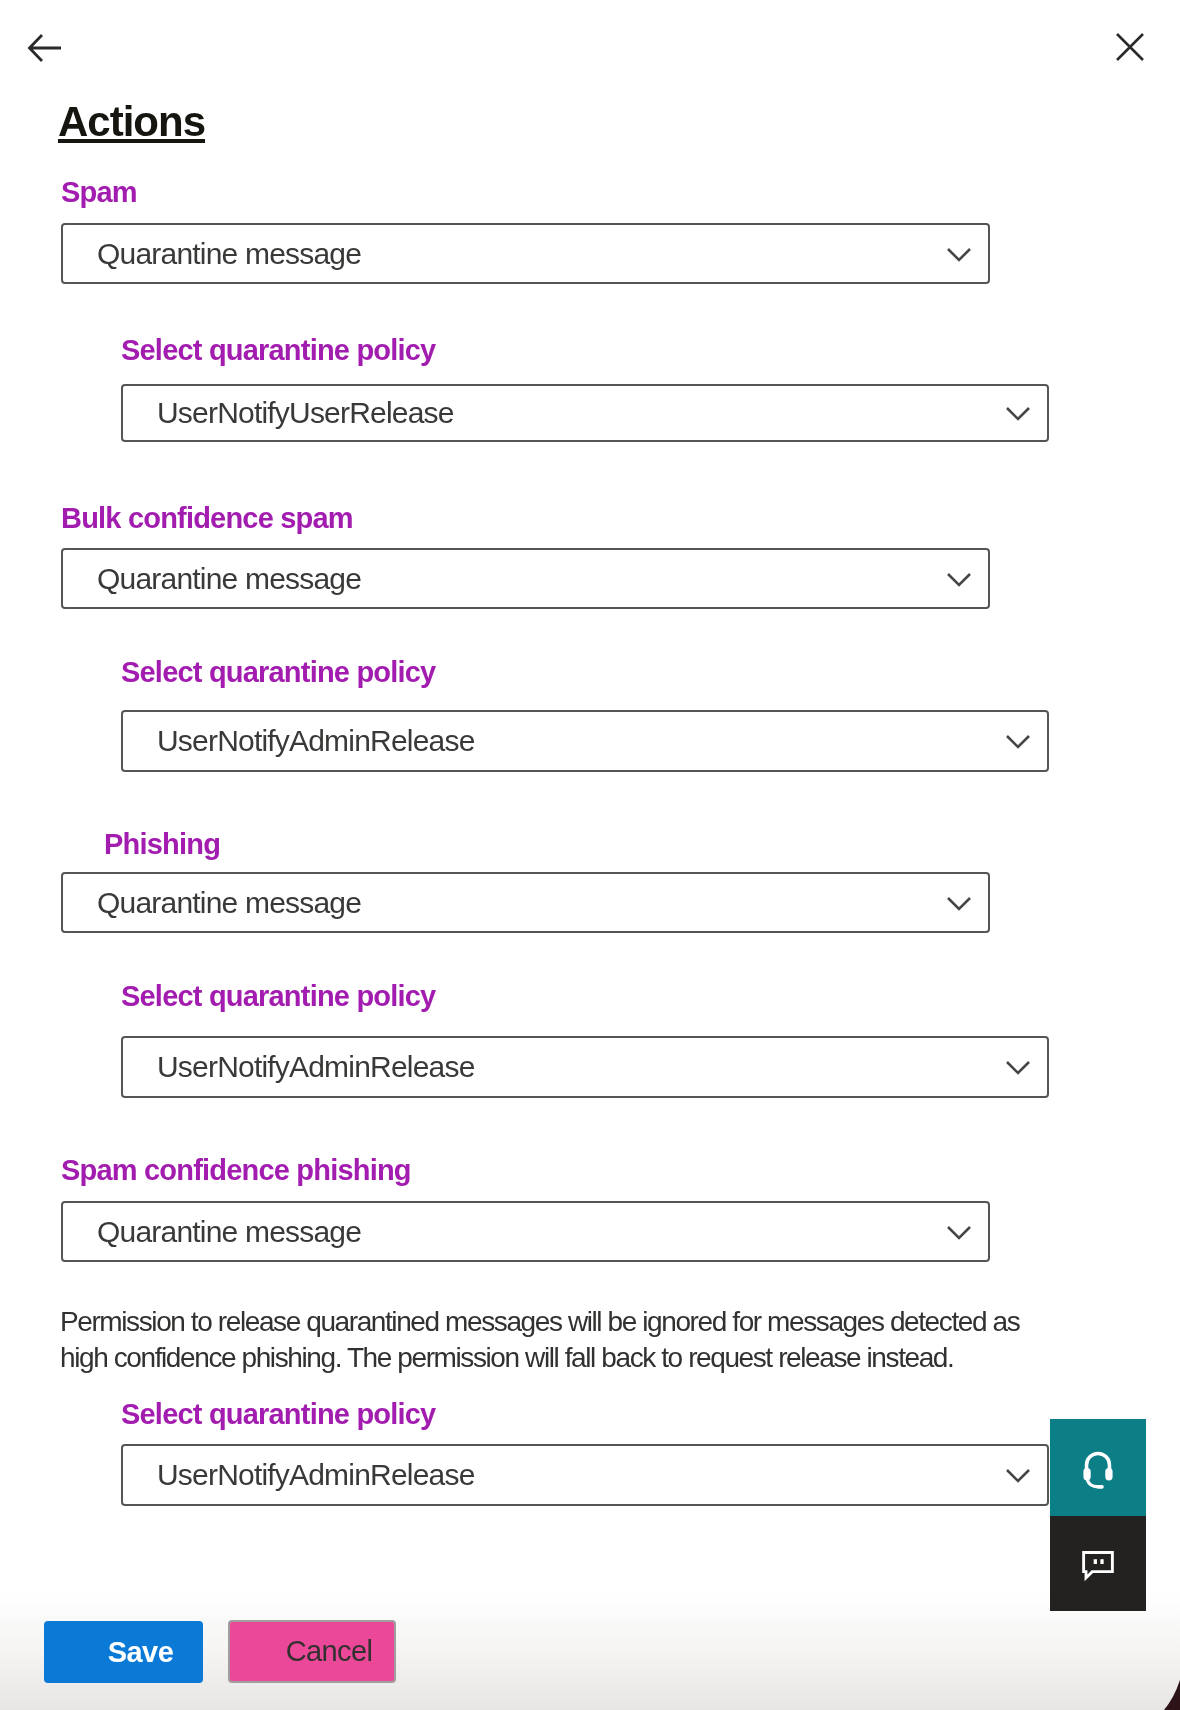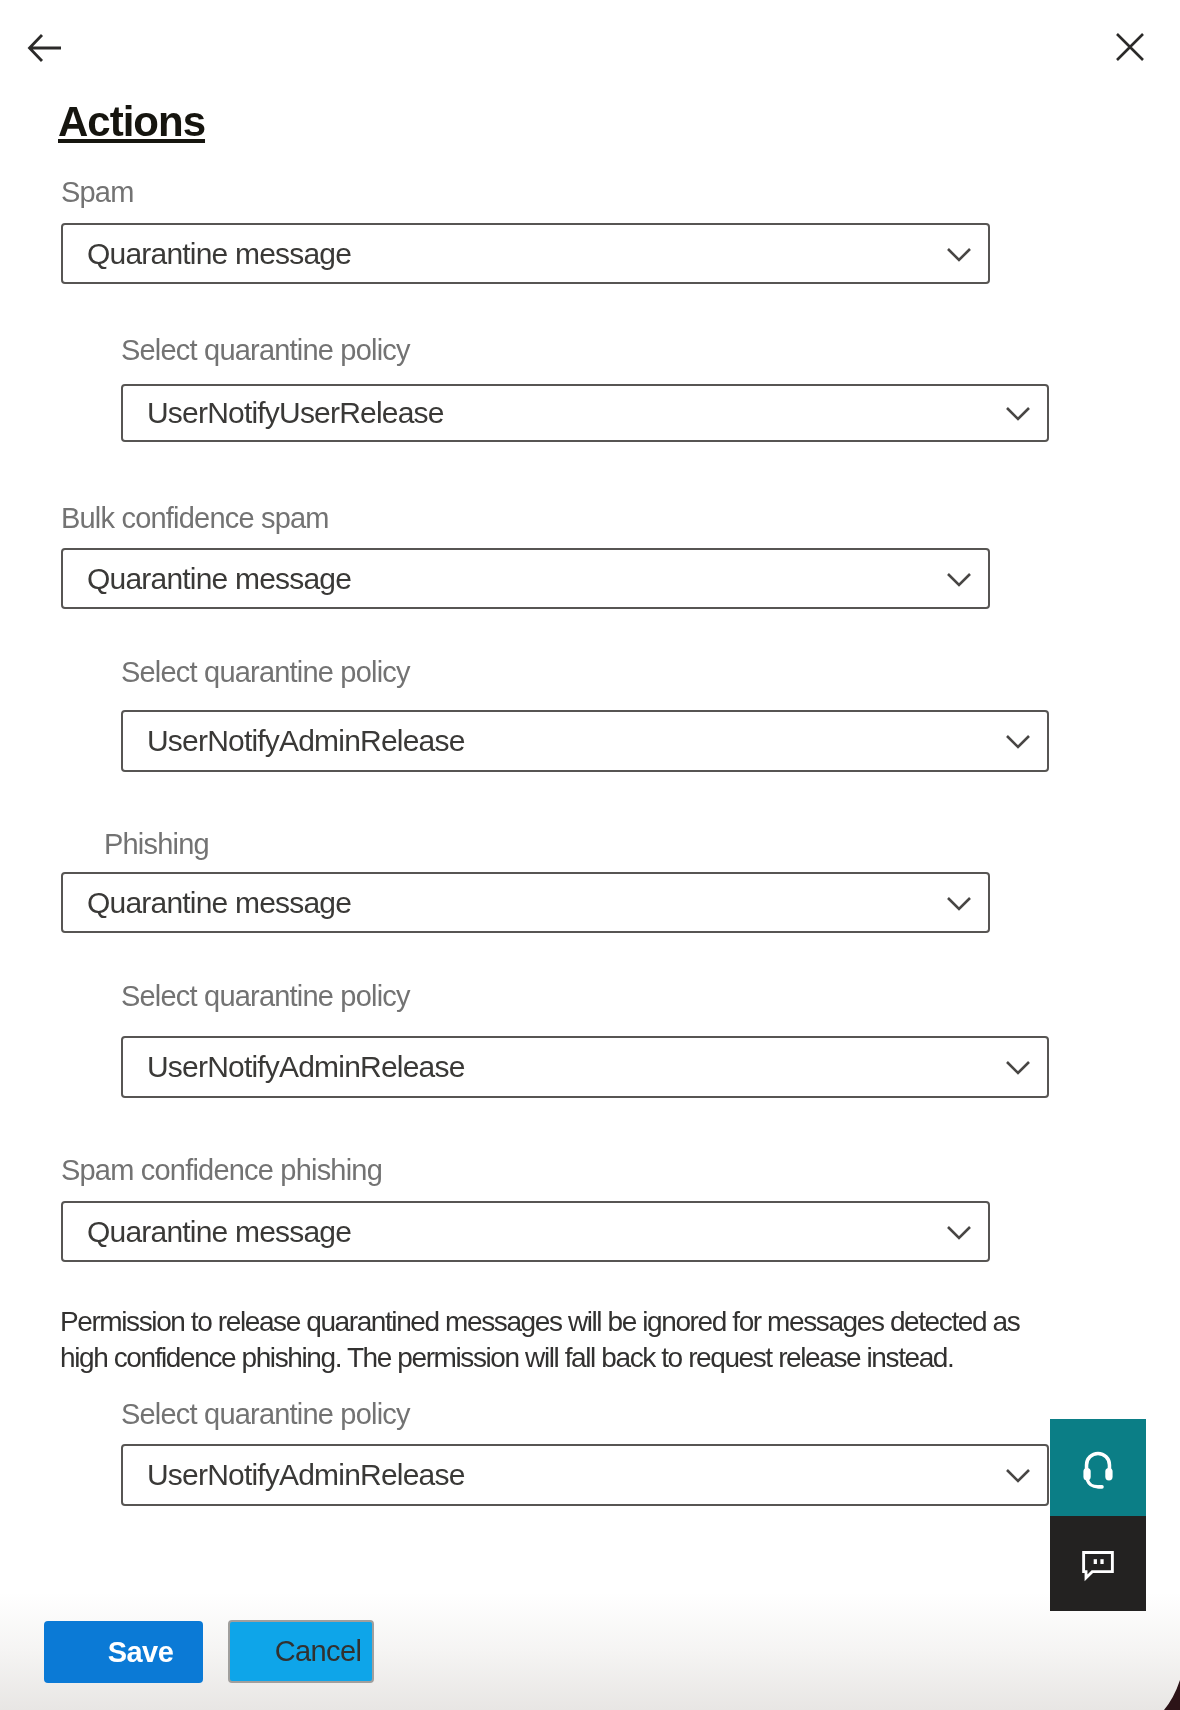--- a/index.html
+++ b/index.html
@@ -31,35 +31,35 @@
     top: 98px;
     font-size: 42px;
     font-weight: 700;
     letter-spacing: -1px;
     color: #16150f;
     text-decoration: underline;
   }
   .field-label {
     position: absolute;
     font-size: 29px;
-    font-weight: 400;
+    font-weight: 700;
     letter-spacing: -0.8px;
-    color: #737373;
+    color: #a21caf;
     line-height: 36px;
     white-space: nowrap;
   }
   .dropdown {
     position: absolute;
     border: 2px solid #575553;
     border-radius: 4px;
     background: #ffffff;
     display: flex;
     align-items: center;
     box-sizing: border-box;
-    padding-left: 24px;
+    padding-left: 34px;
     cursor: pointer;
   }
   .dd-value {
     font-size: 30px;
     font-weight: 400;
     letter-spacing: -0.8px;
     color: #3a3937;
   }
   .dd-chevron {
     position: absolute;
@@ -120,23 +120,23 @@
     top: 1621px;
     width: 159px;
     height: 62px;
     background: #0b7ad6;
     color: #ffffff;
     font-weight: 600;
   }
   .btn-default {
     left: 228px;
     top: 1620px;
-    width: 146px;
+    width: 168px;
     height: 63px;
-    background: #0ea5e9;
+    background: #ec4899;
     border: 2px solid #a19f9d;
     color: #323130;
     font-weight: 400;
   }
   .help-btn {
     position: absolute;
     left: 1050px;
     width: 96px;
     display: flex;
     align-items: center;

